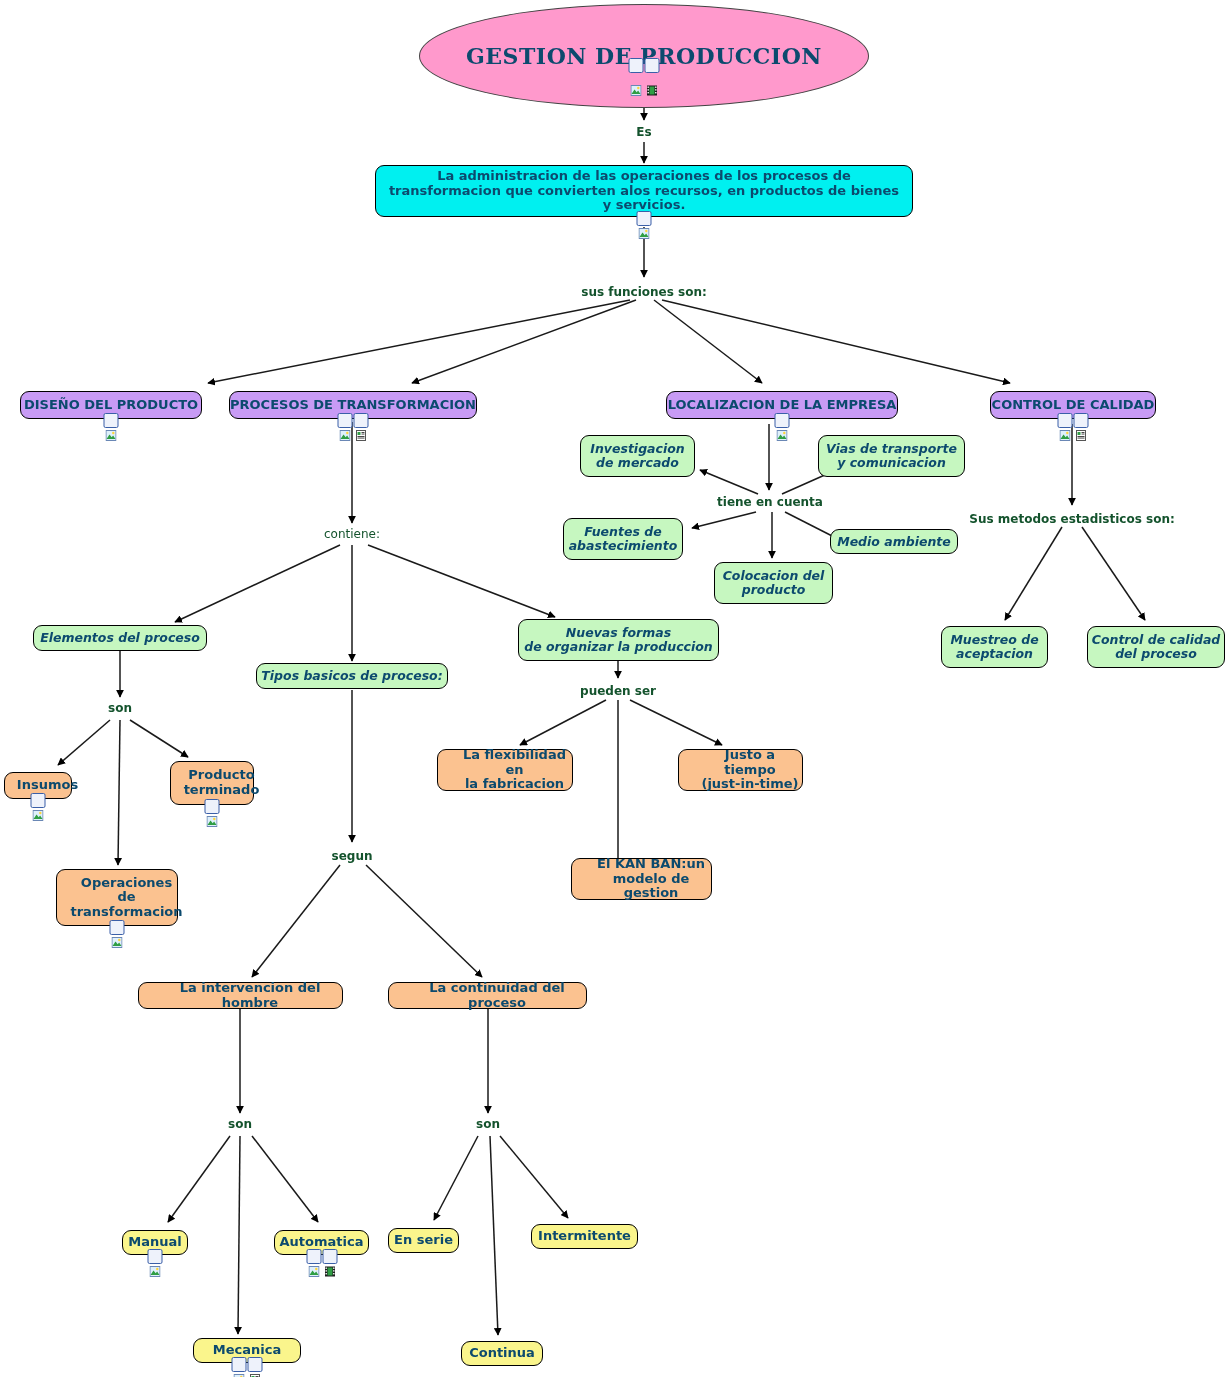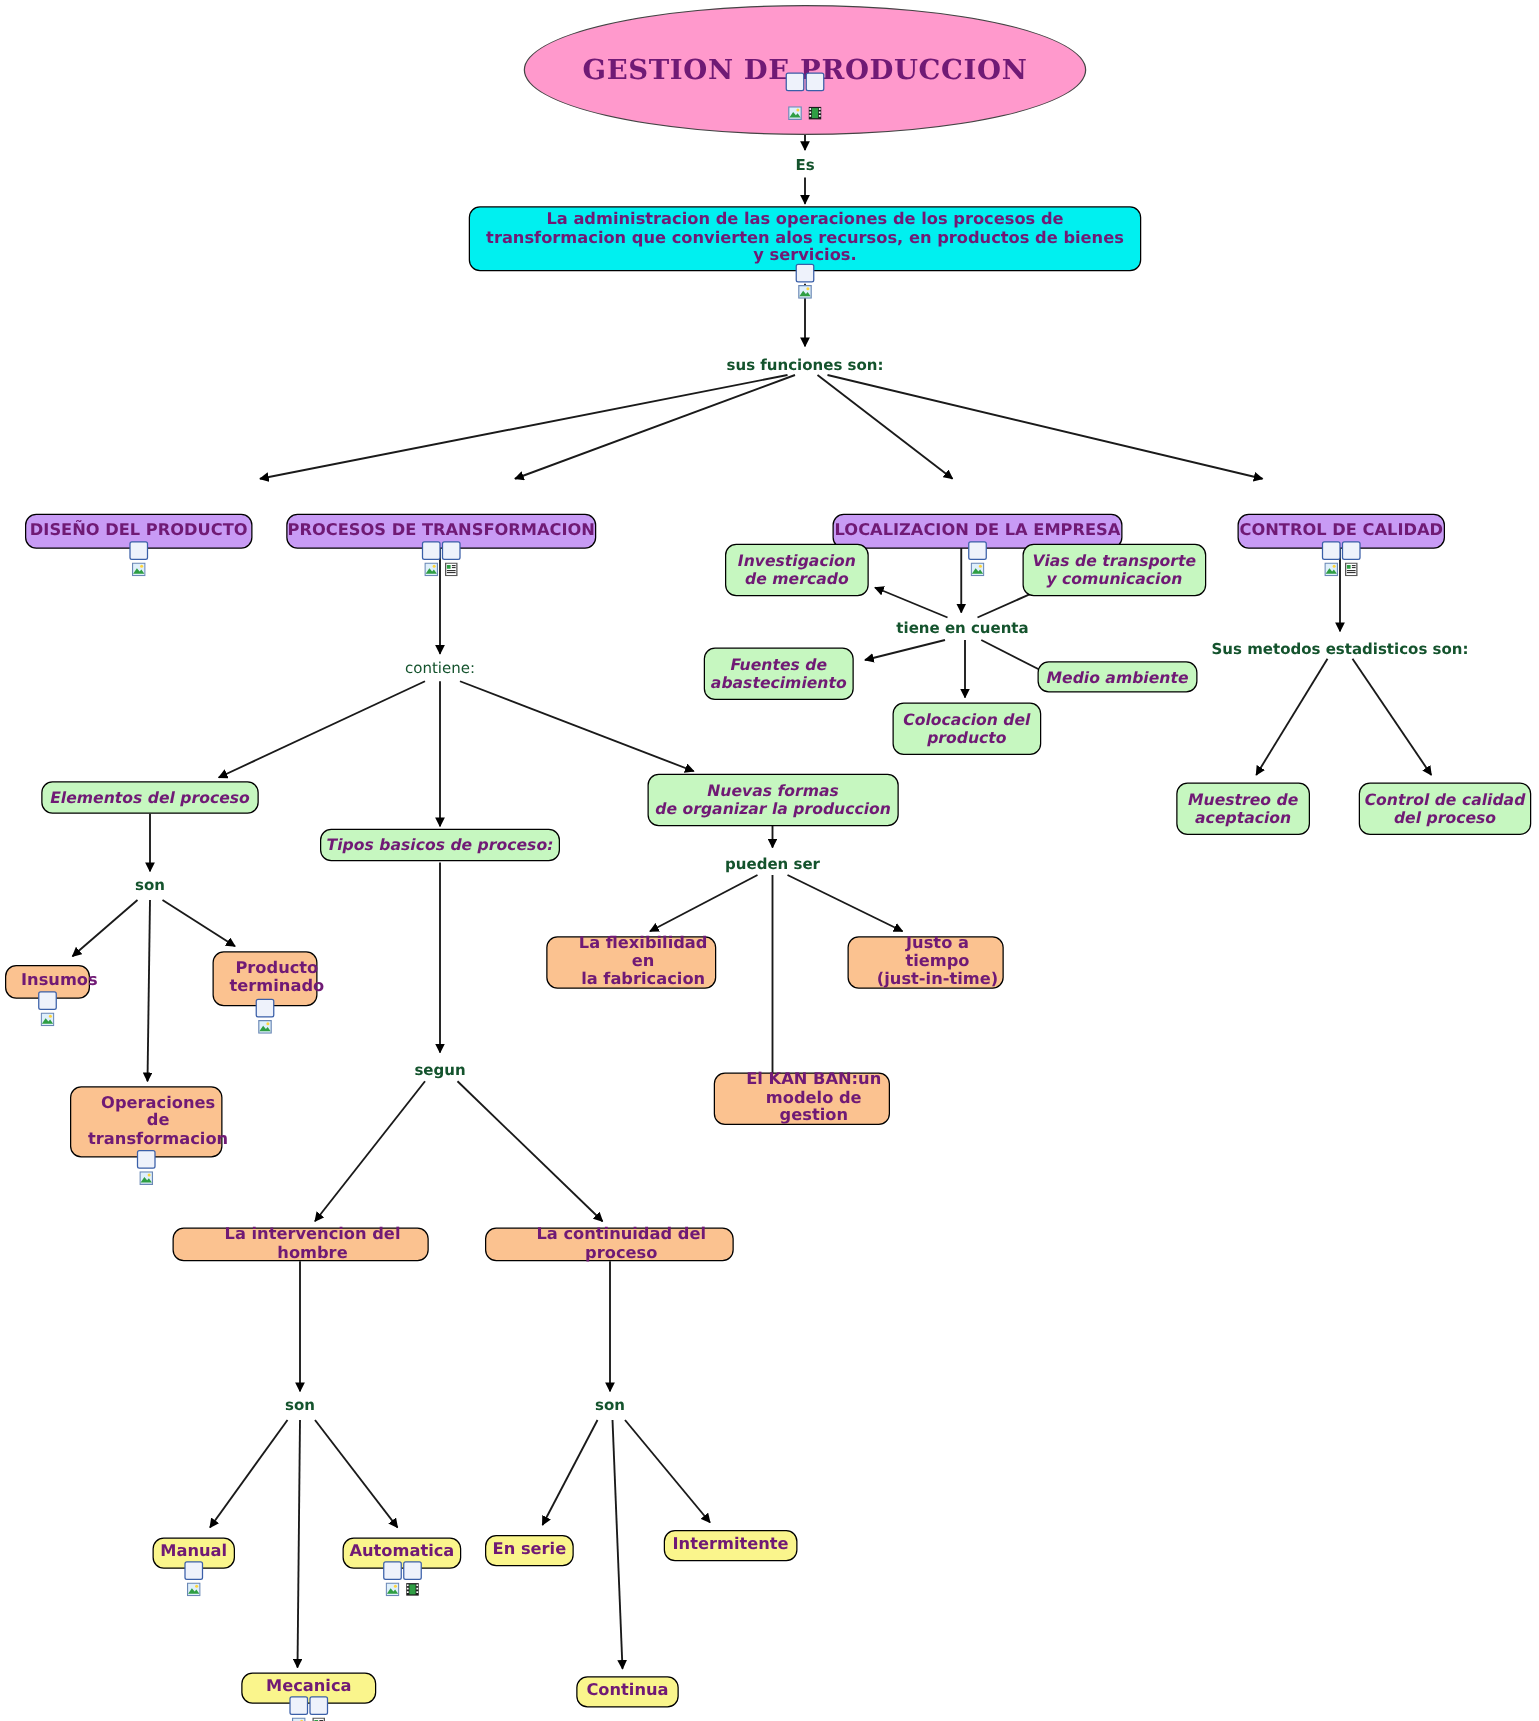--- a/index.html
+++ b/index.html
@@ -28,35 +28,35 @@
   .node {
     position: absolute;
     box-sizing: border-box;
     display: flex;
     align-items: center;
     justify-content: center;
     text-align: center;
     border: 1.6px solid #000000;
     border-radius: 9px;
     line-height: 1.12;
-    color: #701a75;
+    color: #0c4a6e;
     white-space: pre-line;
     z-index: 3;
   }
   .node.root {
     border-radius: 50%;
     border: 1.5px solid #444444;
     background: #FF99CC;
     font-family: "DejaVu Serif", serif;
     font-weight: bold;
     font-style: normal;
     letter-spacing: 0.5px;
   }
   .n-cyan  { background: #00F0F0; }
-  .n-purple{ background: #C89BF5; margin-top: 20px; }
+  .n-purple{ background: #C89BF5; }
   .n-green { background: #C6F7C0; }
   .n-orange{ background: #FBC290; padding-left: 19px; }
   .n-yellow{ background: #FAF58C; }
 
   .bold    { font-weight: bold; font-style: normal; }
   .bolditalic { font-weight: bold; font-style: italic; }
 
   .label {
     position: absolute;
     font-family: "DejaVu Sans", sans-serif;

